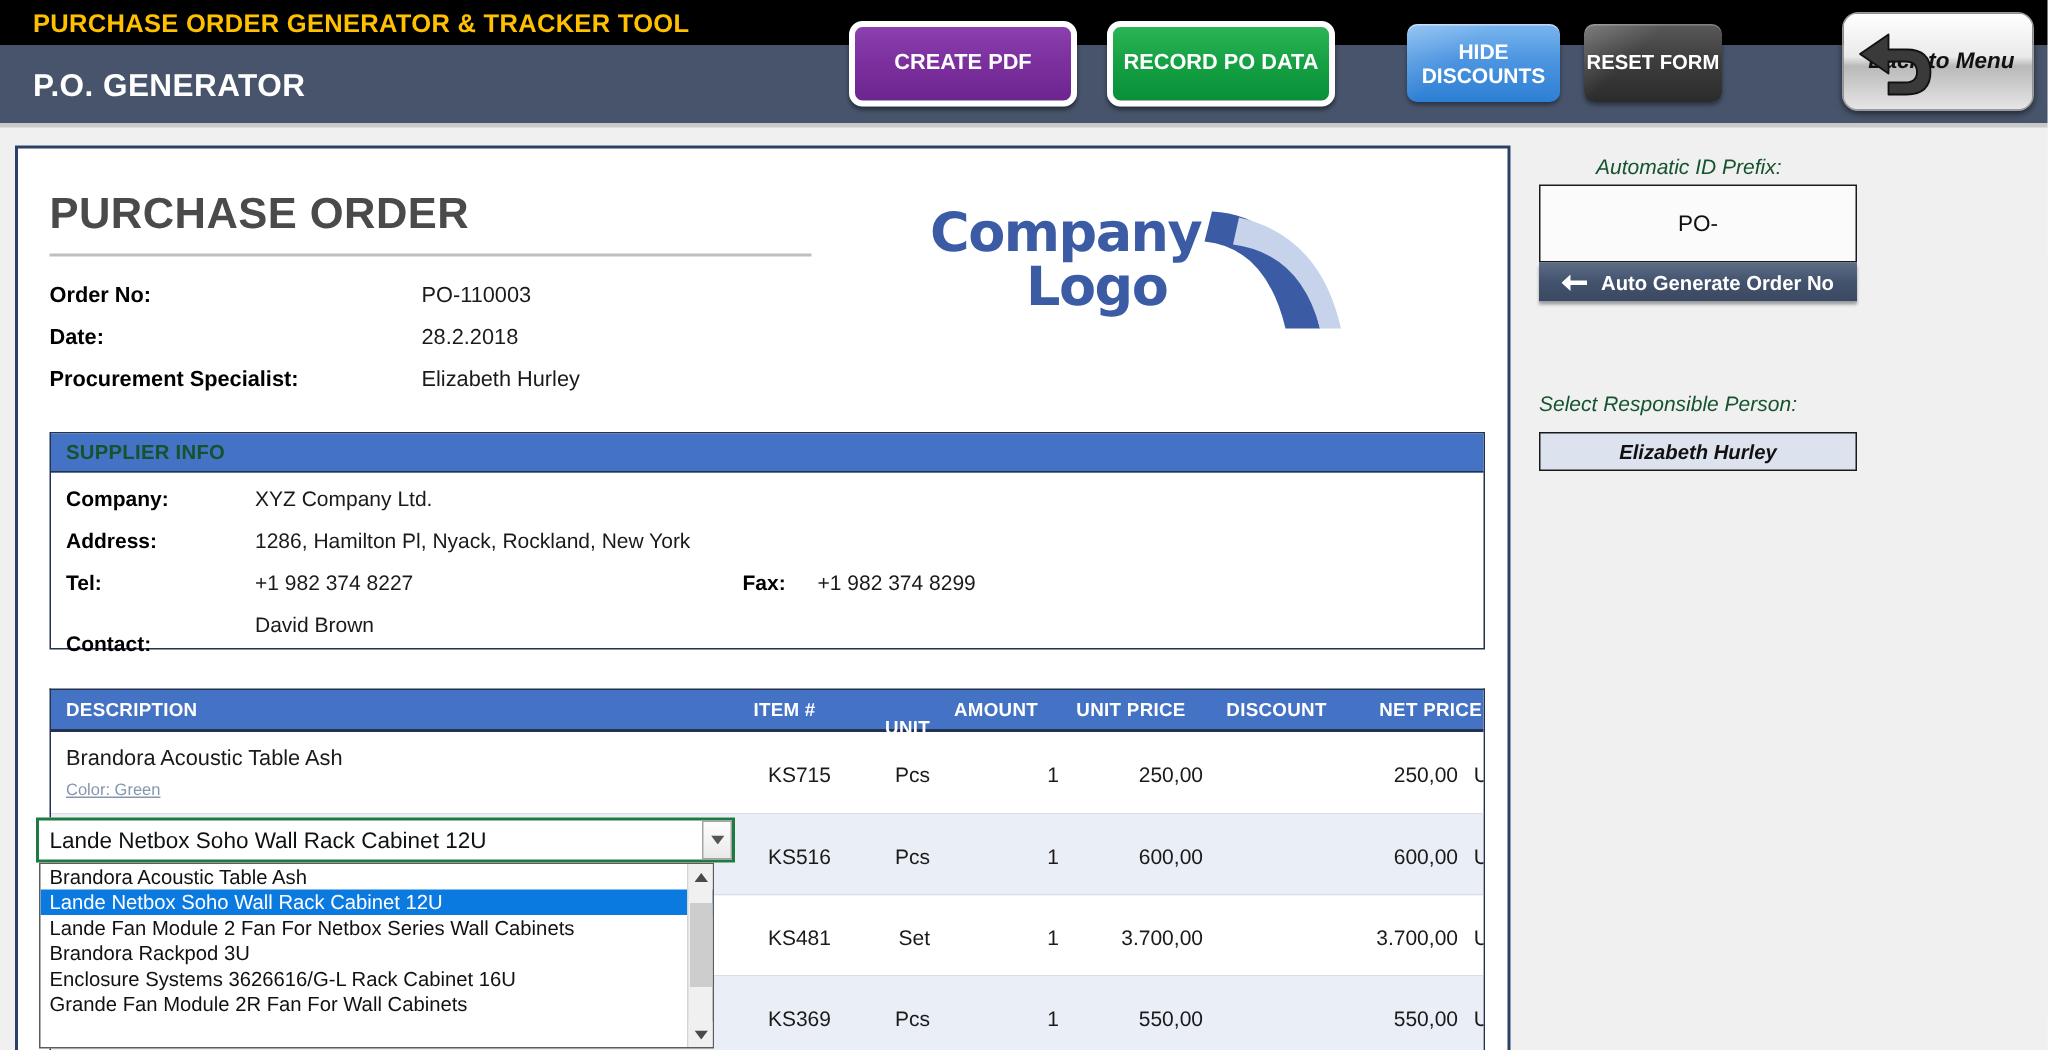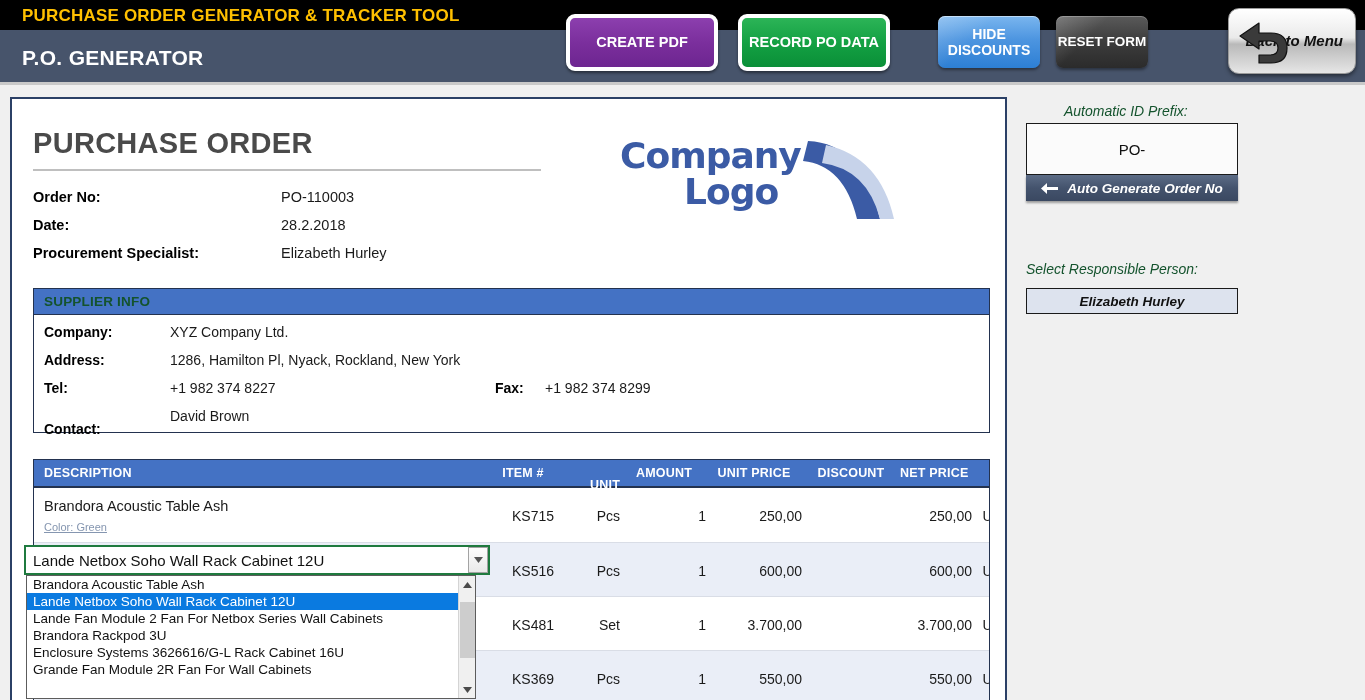--- a/index.html
+++ b/index.html
@@ -202,21 +202,21 @@
     position: absolute; top: 6px;
     color: #ffffff; font-size: 12.5px; font-weight: bold;
     letter-spacing: .2px;
   }
   #th-description { left: 10px; }
   #th-item        { left: 458px; width: 62px; text-align: center; }
   #th-unit        { left: 528px; width: 58px; text-align: right; margin-top: 12px; }
   #th-amount      { left: 588px; width: 84px; text-align: center; }
   #th-unitprice   { left: 672px; width: 96px; text-align: center; }
   #th-discount    { left: 768px; width: 98px; text-align: center; }
-  #th-netprice    { left: 866px; width: 88px; text-align: left; }
+  #th-netprice    { left: 866px; width: 88px; text-align: right; }
 
   .row {
     position: absolute; left: 0; width: 100%;
     border-bottom: 1px solid #d9dde6;
   }
   .row.alt { background: #eaeef7; }
   .row.plain { background: #ffffff; }
   #row0 { top: 28px;  height: 55px; }
   #row1 { top: 83px;  height: 54px; }
   #row2 { top: 137px; height: 54px; }
@@ -322,21 +322,21 @@
     background: #fbfbfb;
     border: 1px solid #1a1a1a;
     display: flex; align-items: center; justify-content: center;
     font-size: 15px; color: #111111;
   }
   #btn-auto-generate {
     position: absolute; left: 6px; top: 80px;
     width: 212px; height: 26px;
     background: linear-gradient(180deg,#5c6c86 0%, #44536d 50%, #3a4861 100%);
     display: flex; align-items: center; justify-content: center;
-    color: #ffffff; font-size: 13.5px; font-weight: bold; font-style: italic;
+    color: #ffffff; font-size: 13.5px; font-weight: bold; 
     cursor: pointer;
     box-shadow: 0 2px 2px rgba(0,0,0,.35);
   }
   #auto-arrow-icon { margin-right: 9px; display:inline-flex; }
   #caption-person { left: 6px; top: 166px; }
   #person-box {
     position: absolute; left: 6px; top: 193px;
     width: 212px; height: 26px;
     background: #dde3ee;
     border: 1px solid #1a1a1a;

